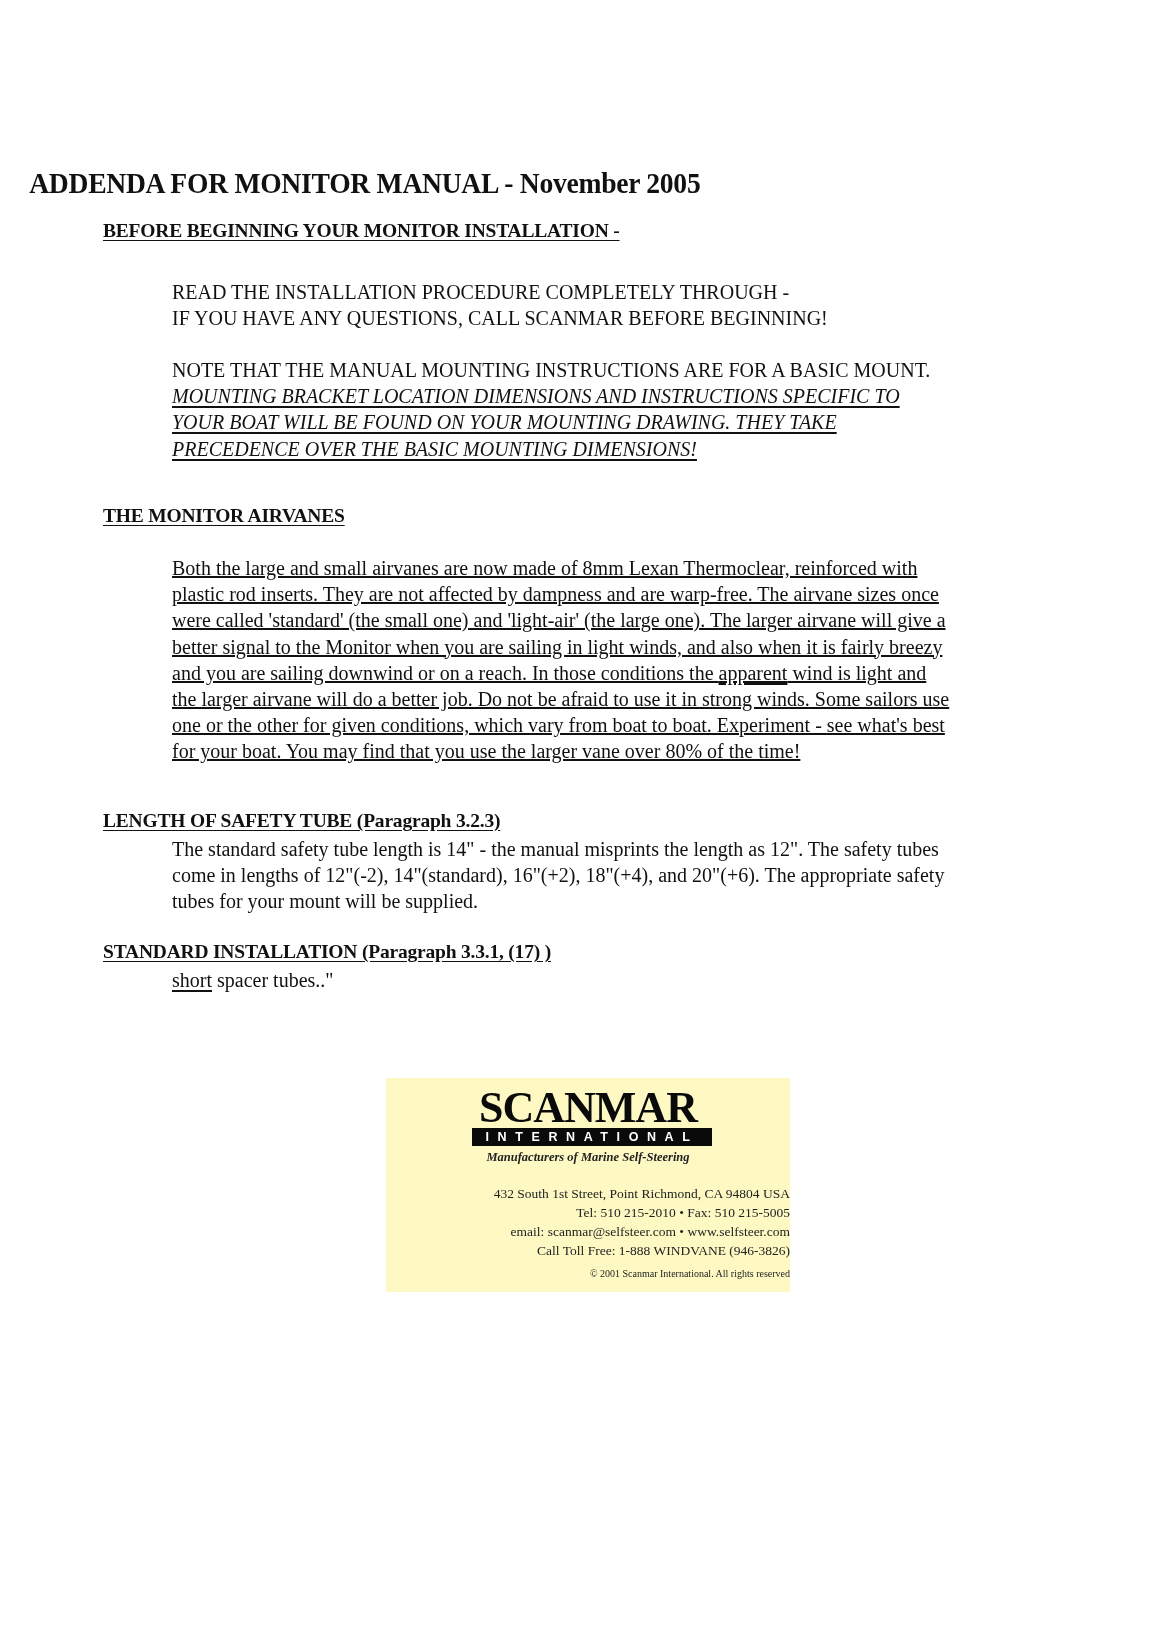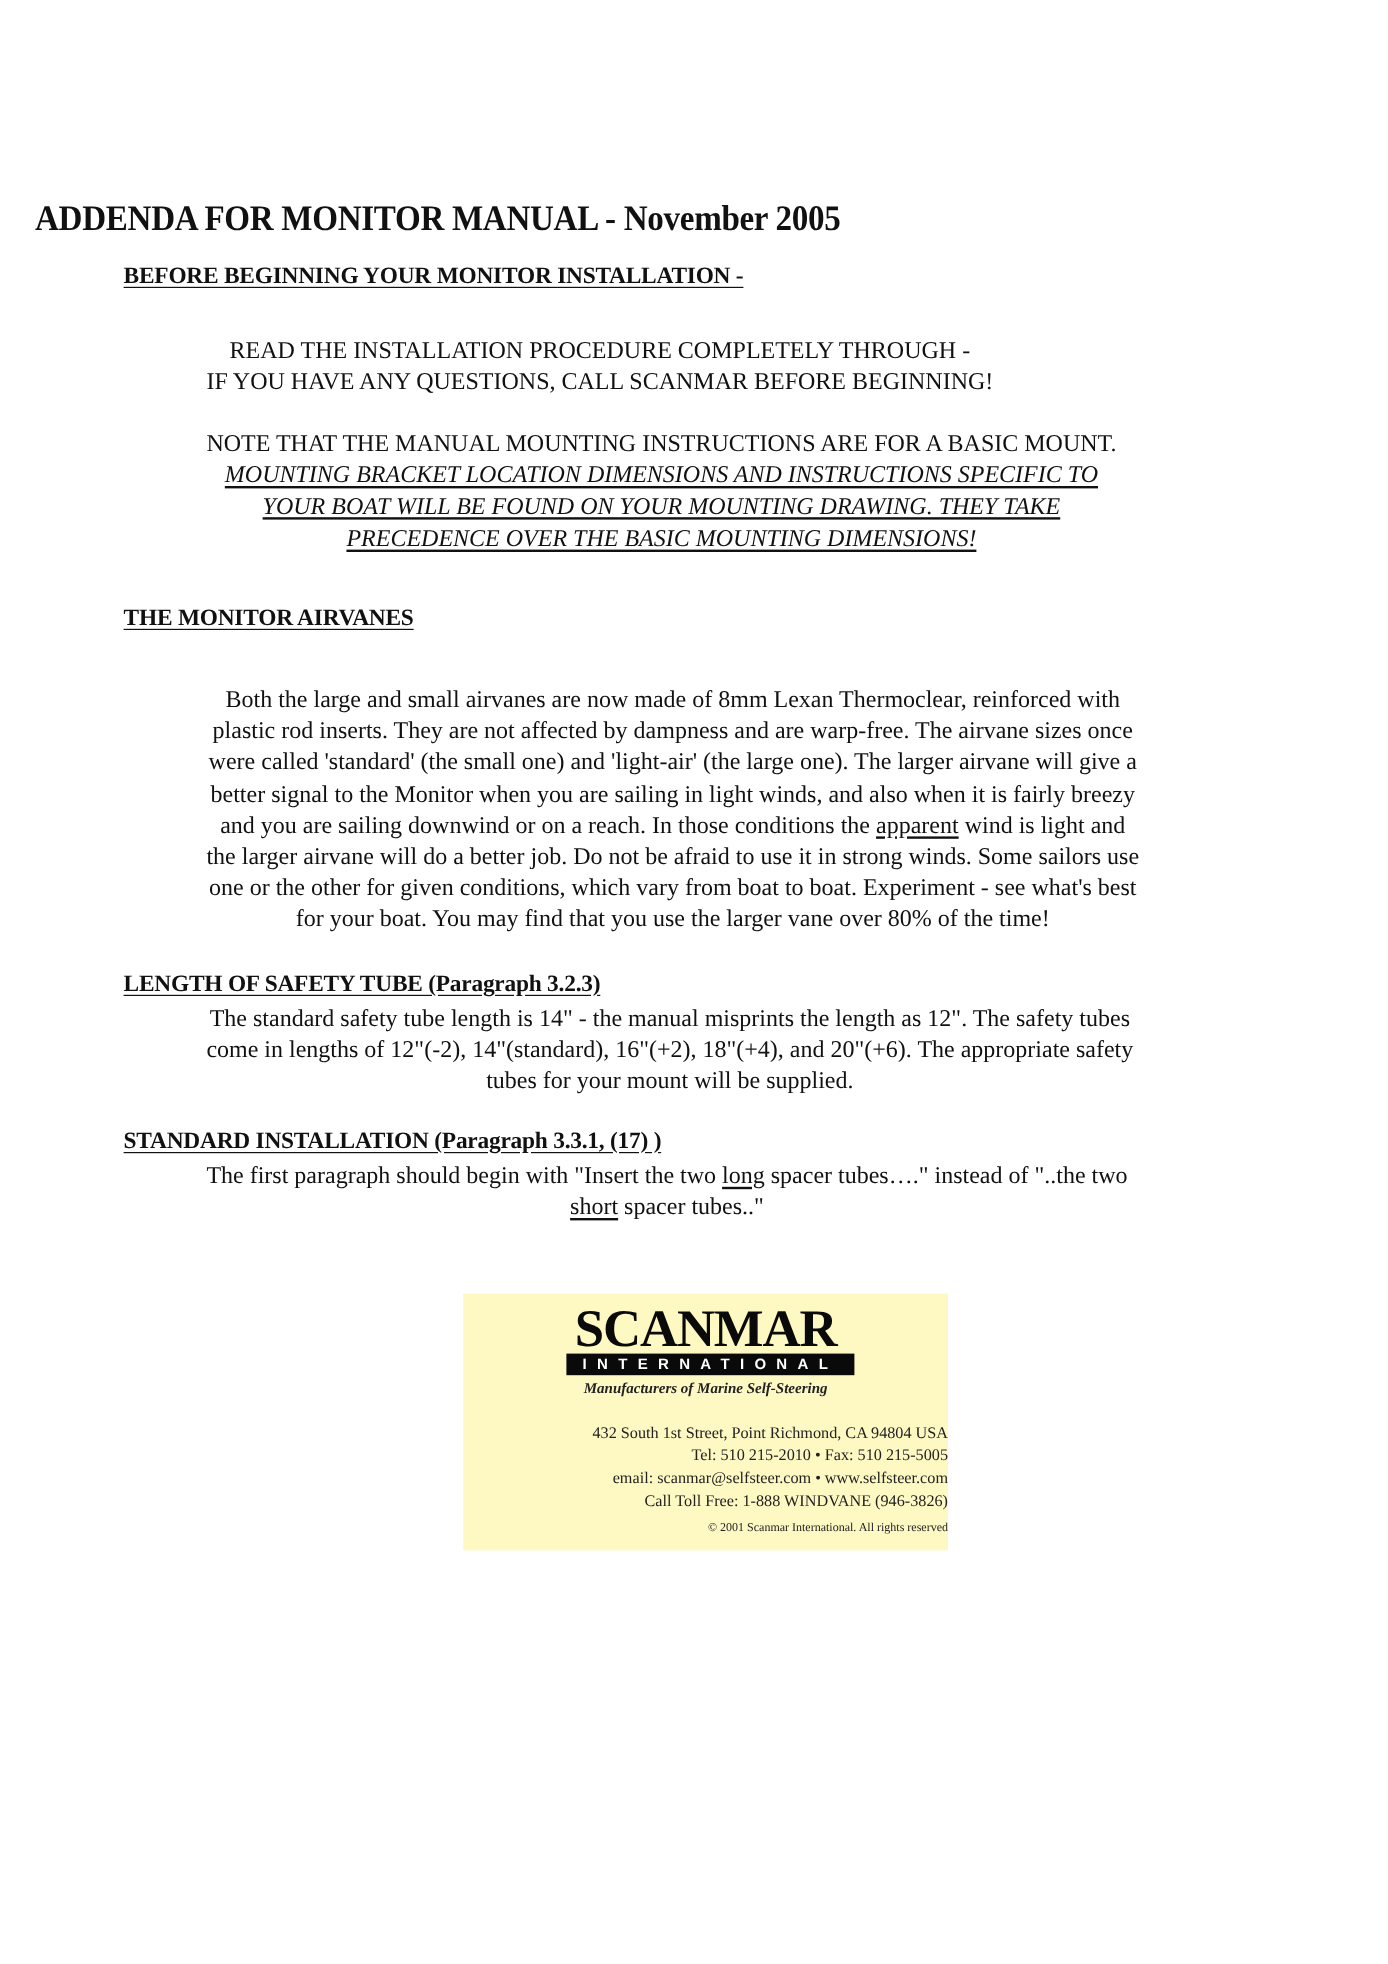--- a/index.html
+++ b/index.html
@@ -3,21 +3,21 @@
 <meta charset="utf-8">
 <style>
   html, body { margin: 0; padding: 0; background: #ffffff; }
   body { width: 1157px; height: 1637px; position: relative; overflow: hidden;
          font-family: "Liberation Serif", "DejaVu Serif", serif; color: #111; }
   .abs { position: absolute; white-space: nowrap; }
   .title { left: 0; width: 1157px; top: 166px; text-align: left; font-size: 30px; font-weight: bold;
            text-decoration: underline; text-decoration-thickness: 2px; text-underline-offset: 4px; letter-spacing: -0.3px; }
   .title span { display: inline-block; transform: scaleX(0.92); transform-origin: center; }
   .h { left: 103px; font-size: 19.5px; font-weight: bold; text-decoration: underline; text-underline-offset: 3px; letter-spacing: -0.2px; }
-  .p { left: 172px; font-size: 20px; line-height: 26.2px; text-align: center; }
+  .p { left: 172px; font-size: 20px; line-height: 26.2px; }
   .p div { white-space: nowrap; }
   .u { text-decoration: underline; text-underline-offset: 3px; }
   .iu { font-style: italic; text-decoration: underline; text-underline-offset: 3px; }
   .logo-box { left: 386px; top: 1078px; width: 404px; height: 214px; background: #fef9c3; }
   .logo-word { position: absolute; left: 0; width: 404px; top: 4px; text-align: center;
                font-family: "Liberation Serif", serif; font-weight: bold; font-size: 44px; letter-spacing: -1px; color: #0a0a0a; }
   .logo-band { position: absolute; left: 86px; top: 50px; width: 240px; height: 18px; background: #0a0a0a; color: #fff;
                font-family: "Liberation Sans", sans-serif; font-size: 12.5px; font-weight: bold; letter-spacing: 8.6px;
                text-align: center; line-height: 18px; }
   .logo-tag { position: absolute; left: 0; width: 404px; top: 72px; text-align: center; font-style: italic; font-weight: bold;
@@ -37,41 +37,40 @@
   <div>IF YOU HAVE ANY QUESTIONS, CALL SCANMAR BEFORE BEGINNING!</div>
 </div>
 <div class="abs p" style="top:357px;">
   <div>NOTE THAT THE MANUAL MOUNTING INSTRUCTIONS ARE FOR A BASIC MOUNT.</div>
   <div class="iu">MOUNTING BRACKET LOCATION DIMENSIONS AND INSTRUCTIONS SPECIFIC TO</div>
   <div class="iu">YOUR BOAT WILL BE FOUND ON YOUR MOUNTING DRAWING. THEY TAKE</div>
   <div class="iu">PRECEDENCE OVER THE BASIC MOUNTING DIMENSIONS!</div>
 </div>
 
 <div class="abs h" style="top:505px;">THE MONITOR AIRVANES</div>
-<div class="abs p" style="top:570px;">
+<div class="abs p" style="top:555px;text-decoration:underline;">
   <div>Both the large and small airvanes are now made of 8mm Lexan Thermoclear, reinforced with</div>
   <div>plastic rod inserts. They are not affected by dampness and are warp-free. The airvane sizes once</div>
   <div>were called 'standard' (the small one) and 'light-air' (the large one). The larger airvane will give a</div>
   <div>better signal to the Monitor when you are sailing in light winds, and also when it is fairly breezy</div>
   <div><span>and you are sailing downwind or on a reach. In those conditions the </span><span class="u">apparent</span><span> wind is light and</span></div>
   <div>the larger airvane will do a better job. Do not be afraid to use it in strong winds. Some sailors use</div>
   <div>one or the other for given conditions, which vary from boat to boat. Experiment - see what's best</div>
   <div>for your boat. You may find that you use the larger vane over 80% of the time!</div>
 </div>
 
 <div class="abs h" style="top:810px;">LENGTH OF SAFETY TUBE (Paragraph 3.2.3)</div>
 <div class="abs p" style="top:836px;">
   <div>The standard safety tube length is 14" - the manual misprints the length as 12". The safety tubes</div>
   <div>come in lengths of 12"(-2), 14"(standard), 16"(+2), 18"(+4), and 20"(+6). The appropriate safety</div>
   <div>tubes for your mount will be supplied.</div>
 </div>
 
 <div class="abs h" style="top:941px;">STANDARD INSTALLATION (Paragraph 3.3.1, (17) )</div>
 <div class="abs p" style="top:967px;">
-  <div><span>The first paragraph should begin with "Insert the two </span><span class="u">long</span><span> spacer tubes…." instead of "..the two</span></div>
   <div><span class="u">short</span><span> spacer tubes.."</span></div>
 </div>
 
 <div class="abs logo-box">
   <div class="logo-word">SCANMAR</div>
   <div class="logo-band">INTERNATIONAL</div>
   <div class="logo-tag">Manufacturers of Marine Self-Steering</div>
   <div class="logo-line" style="top:108px;">432 South 1st Street, Point Richmond, CA 94804 USA</div>
   <div class="logo-line" style="top:127px;">Tel: 510 215-2010 • Fax: 510 215-5005</div>
   <div class="logo-line" style="top:146px;">email: scanmar@selfsteer.com • www.selfsteer.com</div>

